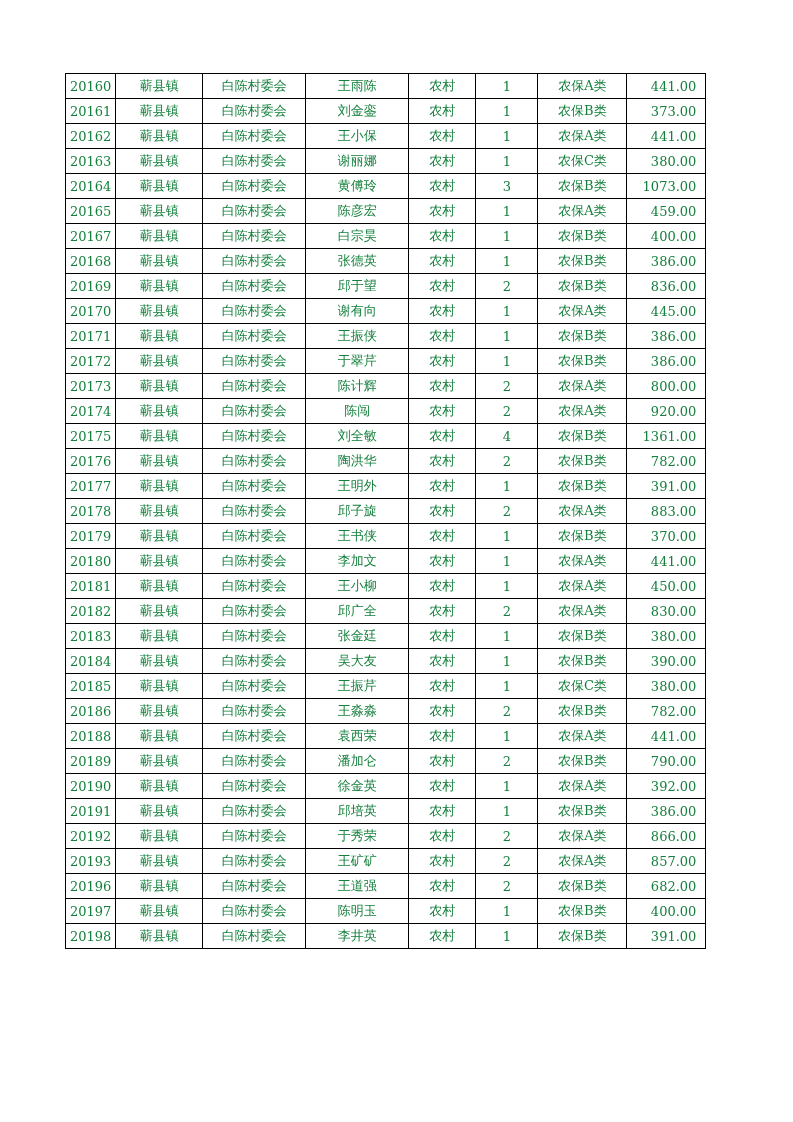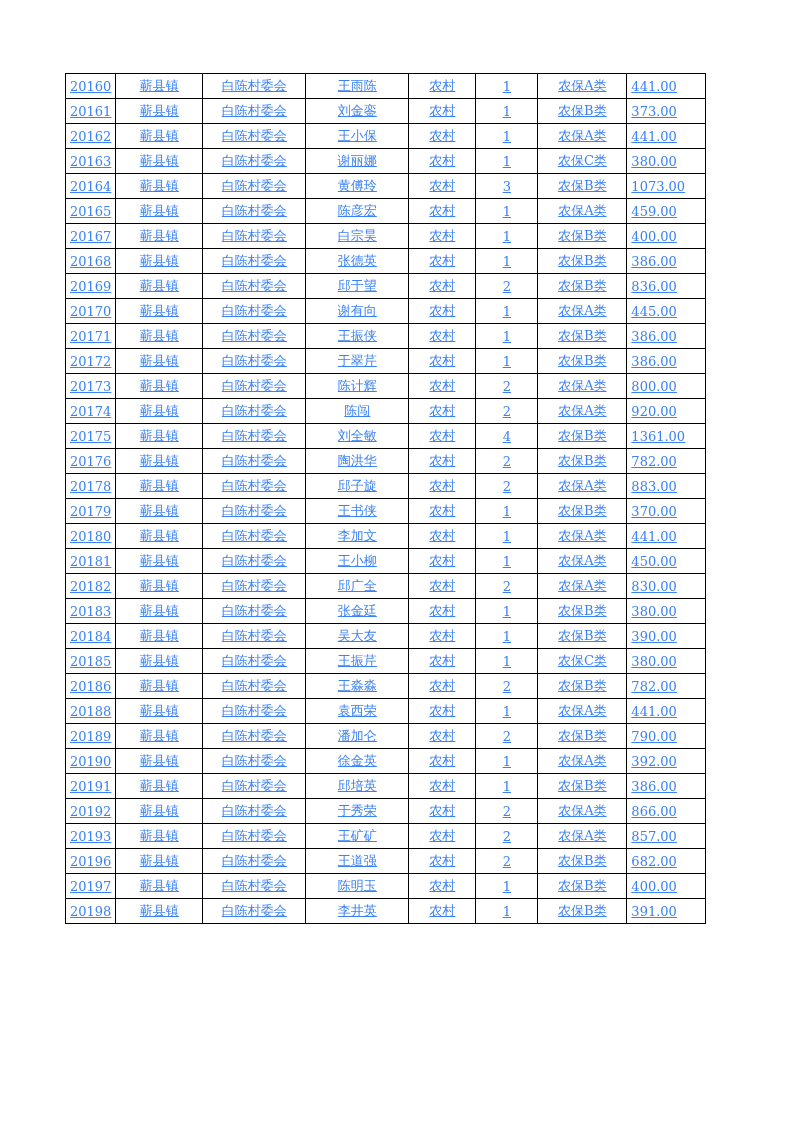--- a/index.html
+++ b/index.html
@@ -20,35 +20,34 @@
     height: 1122px;
     background: #ffffff;
   }
   table.data-table {
     position: absolute;
     top: 73px;
     left: 65px;
     border-collapse: collapse;
     table-layout: fixed;
     font-size: 13px;
-    color: #3b82f6;
-    text-decoration: underline;
+    color: #15803d;
   }
   table.data-table td {
     border: 1px solid #000000;
     height: 24px;
     padding: 0 4px;
     text-align: center;
     vertical-align: middle;
     overflow: hidden;
     white-space: nowrap;
     font-family: "DejaVu Serif", "Liberation Serif", serif;
   }
   table.data-table td.align-right {
-    text-align: left;
+    text-align: right;
     padding-right: 9px;
     font-family: "DejaVu Serif", "Liberation Serif", serif;
   }
 </style>
 </head>
 <body>
 
 <div class="page">
   <table class="data-table">
     <colgroup>
@@ -216,20 +215,30 @@
           <td>20176</td>
           <td>蕲县镇</td>
           <td>白陈村委会</td>
           <td>陶洪华</td>
           <td>农村</td>
           <td>2</td>
           <td>农保B类</td>
           <td class="align-right">782.00</td>
         </tr>
         <tr>
+          <td>20177</td>
+          <td>蕲县镇</td>
+          <td>白陈村委会</td>
+          <td>王明外</td>
+          <td>农村</td>
+          <td>1</td>
+          <td>农保B类</td>
+          <td class="align-right">391.00</td>
+        </tr>
+        <tr>
           <td>20178</td>
           <td>蕲县镇</td>
           <td>白陈村委会</td>
           <td>邱子旋</td>
           <td>农村</td>
           <td>2</td>
           <td>农保A类</td>
           <td class="align-right">883.00</td>
         </tr>
         <tr>

